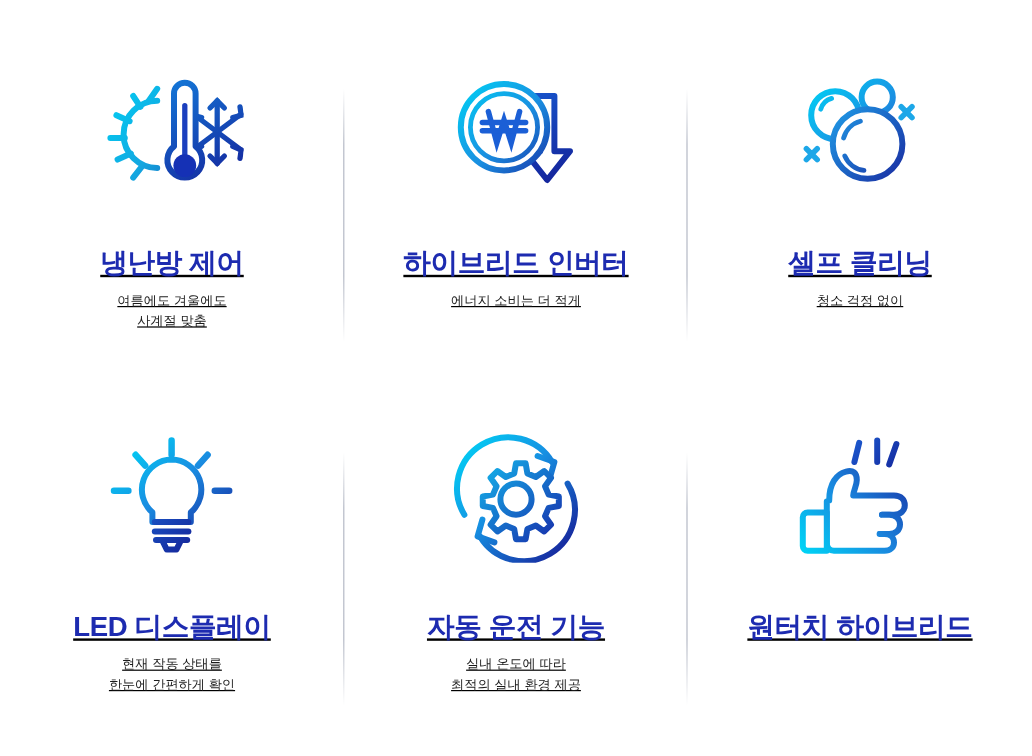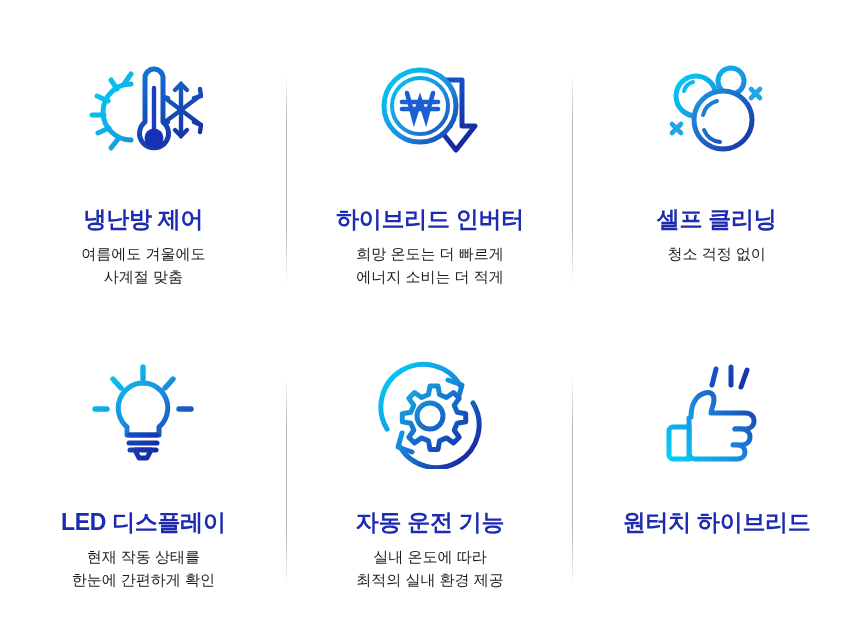--- a/index.html
+++ b/index.html
@@ -23,20 +23,21 @@
     padding: 18px 0 6px 0;
   }
   .feature-cell {
     position: relative;
     display: flex;
     flex-direction: column;
     align-items: center;
     justify-content: flex-start;
     padding-top: 38px;
     box-sizing: border-box;
+    text-decoration: underline;
   }
   
   .feature-cell.has-divider::after {
     content: "";
     position: absolute;
     right: 0;
     top: 56px;
     bottom: 36px;
     width: 1px;
     background: linear-gradient(to bottom,
@@ -60,21 +61,21 @@
     font-size: 23px;
     font-weight: bold;
     letter-spacing: -0.3px;
     color: #1d2bb0;
     line-height: 1.15;
     text-align: center;
     white-space: nowrap;
   }
   .feature-desc {
     margin-top: 11px;
-    font-size: 15px;
+    font-size: 11px;
     color: #1b1b1b;
     line-height: 1.53;
     text-align: center;
     white-space: nowrap;
   }
   .feature-desc span {
     display: block;
   }
 </style>
 </head>
@@ -155,21 +156,20 @@
 
         <g stroke="#1b5fd6" stroke-width="4.6" stroke-linecap="round" fill="none">
           <path d="M35 35 L42 61 L48 42 L54 61 L61 35"></path>
           <line x1="30" y1="44" x2="66" y2="44"></line>
           <line x1="30" y1="51" x2="66" y2="51"></line>
         </g>
       </svg>
     </div>
     <div class="feature-title">하이브리드 인버터</div>
     <div class="feature-desc">
-      <span>희망 온도는 더 빠르게</span>
       <span>에너지 소비는 더 적게</span>
     </div>
   </div>
 
   <div class="feature-cell">
     <div class="icon-wrap">
       <svg width="116" height="108" viewBox="0 0 116 108" fill="none">
         <defs>
           <linearGradient id="g3" x1="15" y1="12" x2="95" y2="95" gradientUnits="userSpaceOnUse">
             <stop offset="0" stop-color="#00d2f5"></stop>

